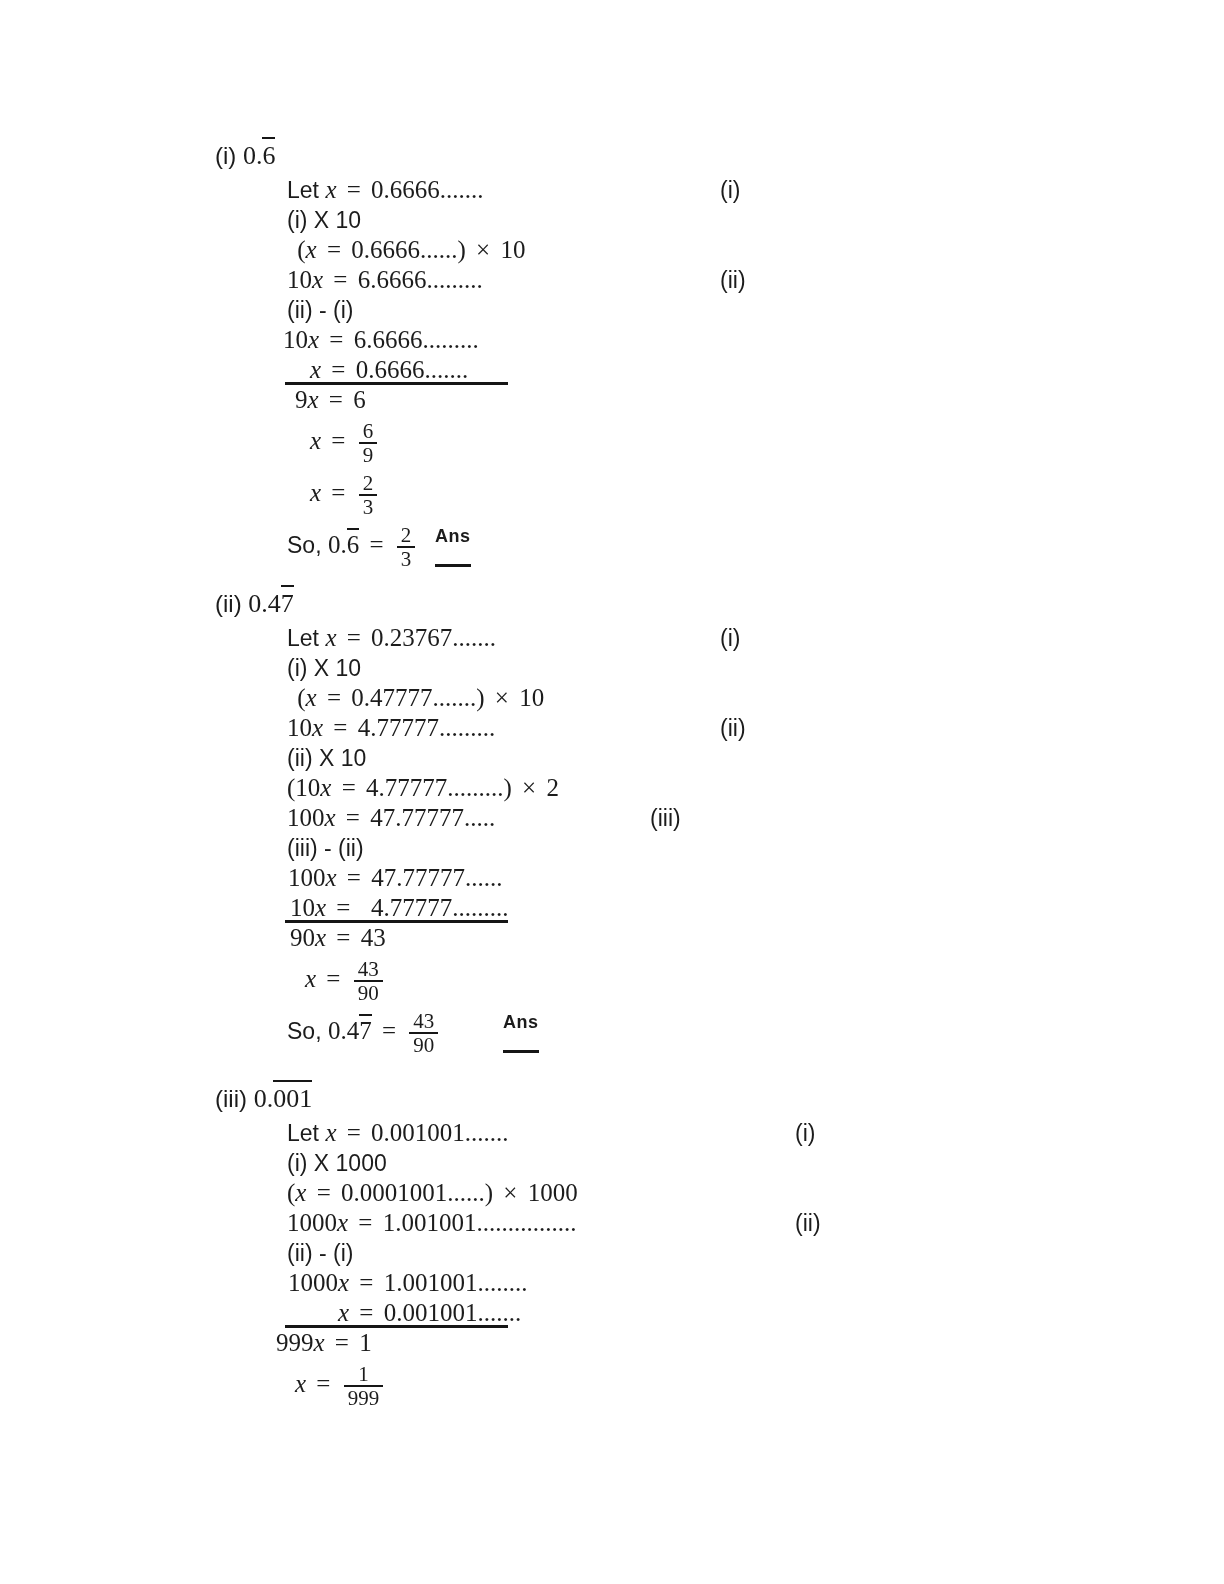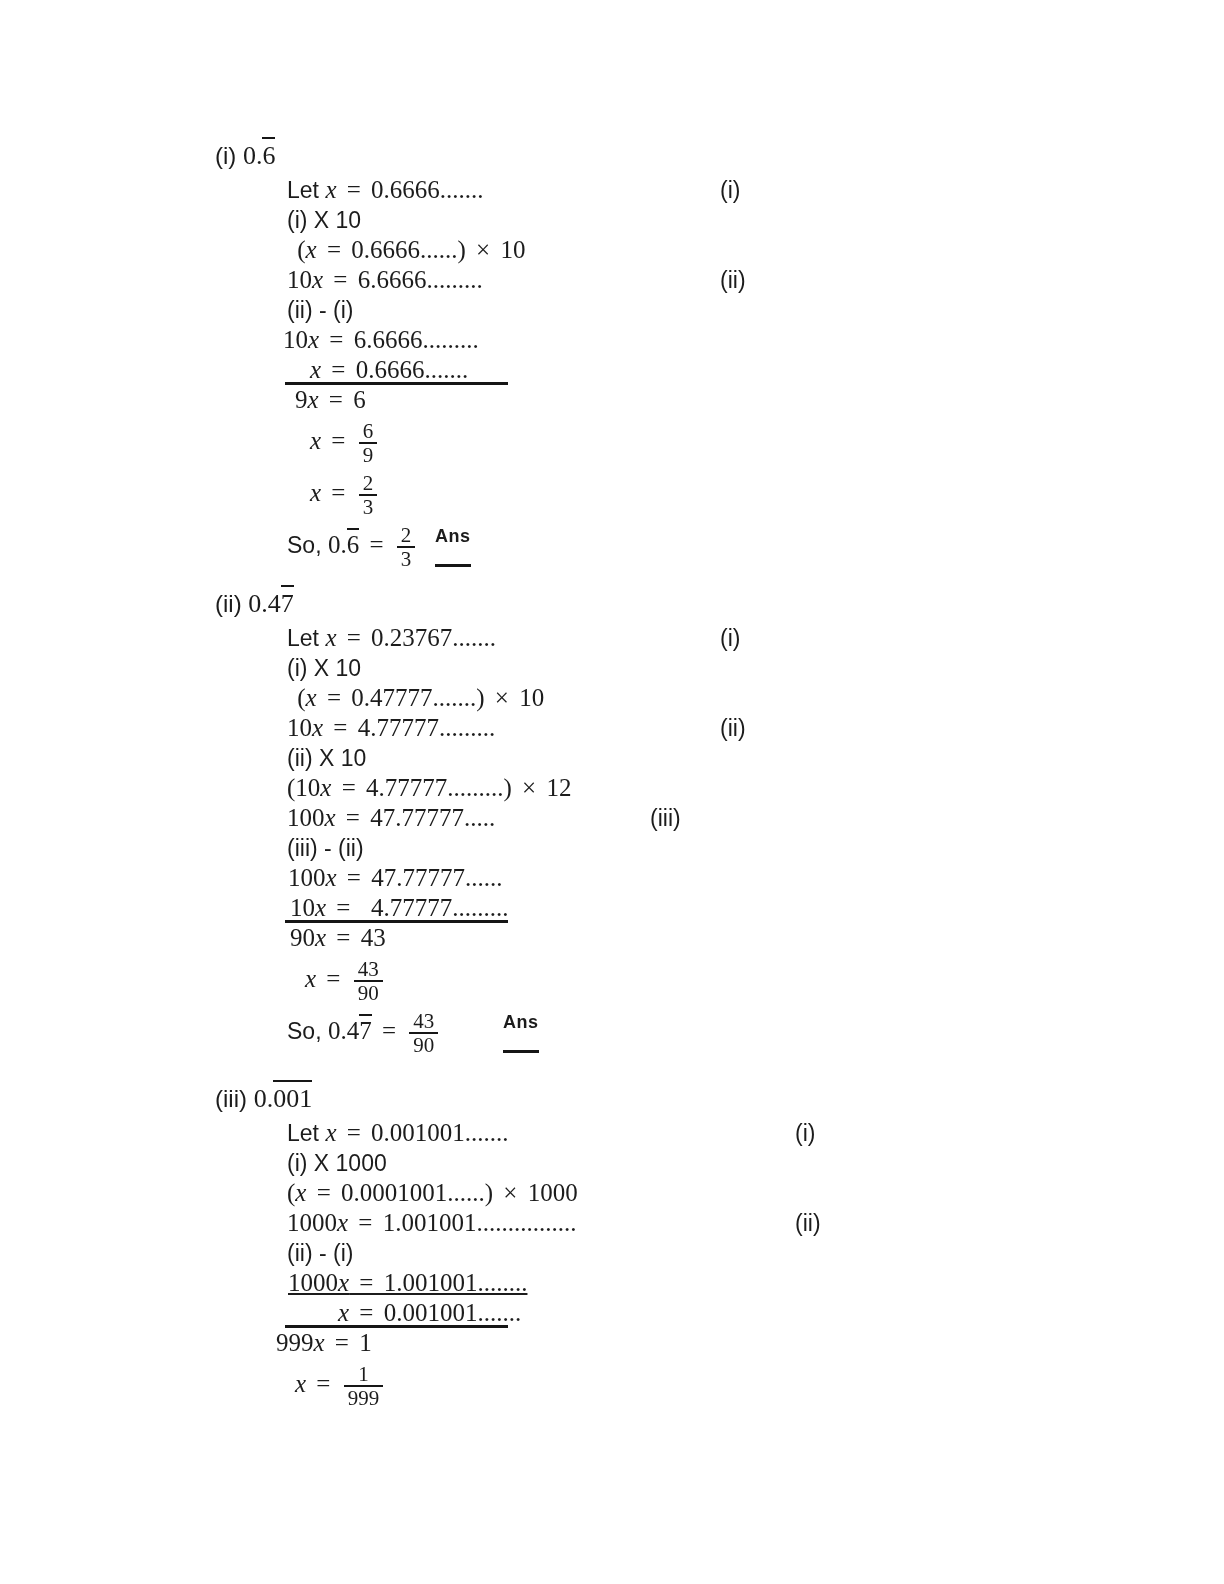--- a/index.html
+++ b/index.html
@@ -109,35 +109,35 @@
         <div class="row h52" style="margin-left: 95px;"><span class="mi">x</span><span class="mm"> = </span><span class="fr"><span class="num">2</span><span class="den">3</span></span></div>
         <div class="row h52"><span class="sans">So, </span><span class="mm">0.</span><span class="ovl">6</span><span class="mm"> = </span><span class="fr"><span class="num">2</span><span class="den">3</span></span><span class="ans" style="left: 148px;">Ans</span></div>
       </section>
       <section class="sec sec-2">
         <div class="row header"><span class="sans">(ii) </span><span class="mm">0.4</span><span class="ovl">7</span></div>
         <div class="row"><span class="sans">Let </span><span class="mi">x</span><span class="mm"> = 0.23767.......</span><span class="eqlabel" style="left: 433px;">(i)</span></div>
         <div class="row"><span class="sans">(i) X 10</span></div>
         <div class="row"><span class="mm"> (</span><span class="mi">x</span><span class="mm"> = 0.47777.......) × 10</span></div>
         <div class="row"><span class="mm">10</span><span class="mi">x</span><span class="mm"> = 4.77777.........</span><span class="eqlabel" style="left: 433px;">(ii)</span></div>
         <div class="row"><span class="sans">(ii) X 10</span></div>
-        <div class="row"><span class="mm">(10</span><span class="mi">x</span><span class="mm"> = 4.77777.........) × 12</span></div>
+        <div class="row"><span class="mm">(10</span><span class="mi">x</span><span class="mm"> = 4.77777.........) × 2</span></div>
         <div class="row"><span class="mm">100</span><span class="mi">x</span><span class="mm"> = 47.77777.....</span><span class="eqlabel" style="left: 363px;">(iii)</span></div>
         <div class="row"><span class="sans">(iii) - (ii)</span></div>
         <div class="row" style="margin-left: 73px;"><span class="mm">100</span><span class="mi">x</span><span class="mm"> = 47.77777......</span></div>
         <div class="row"><span class="rulebox" style="padding-left: 5px;"><span class="mm">10</span><span class="mi">x</span><span class="mm"> =  4.77777.........</span></span></div>
         <div class="row" style="margin-left: 75px;"><span class="mm">90</span><span class="mi">x</span><span class="mm"> = 43</span></div>
         <div class="row h52" style="margin-left: 90px;"><span class="mi">x</span><span class="mm"> = </span><span class="fr"><span class="num">43</span><span class="den">90</span></span></div>
         <div class="row h52"><span class="sans">So, </span><span class="mm">0.4</span><span class="ovl">7</span><span class="mm"> = </span><span class="fr"><span class="num">43</span><span class="den">90</span></span><span class="ans" style="left: 216px;">Ans</span></div>
       </section>
       <section class="sec sec-3">
         <div class="row header"><span class="sans">(iii) </span><span class="mm">0.</span><span class="ovl">001</span></div>
         <div class="row"><span class="sans">Let </span><span class="mi">x</span><span class="mm"> = 0.001001.......</span><span class="eqlabel" style="left: 508px;">(i)</span></div>
         <div class="row"><span class="sans">(i) X 1000</span></div>
         <div class="row"><span class="mm">(</span><span class="mi">x</span><span class="mm"> = 0.0001001......) × 1000</span></div>
         <div class="row"><span class="mm">1000</span><span class="mi">x</span><span class="mm"> = 1.001001................</span><span class="eqlabel" style="left: 508px;">(ii)</span></div>
         <div class="row"><span class="sans">(ii) - (i)</span></div>
-        <div class="row" style="margin-left: 73px; text-decoration: underline;"><span class="mm">1000</span><span class="mi">x</span><span class="mm"> = 1.001001........</span></div>
+        <div class="row" style="margin-left: 73px;"><span class="mm">1000</span><span class="mi">x</span><span class="mm"> = 1.001001........</span></div>
         <div class="row"><span class="rulebox" style="padding-left: 53px;"><span class="mi">x</span><span class="mm"> = 0.001001.......</span></span></div>
         <div class="row" style="margin-left: 61px;"><span class="mm">999</span><span class="mi">x</span><span class="mm"> = 1</span></div>
         <div class="row h52" style="margin-left: 80px;"><span class="mi">x</span><span class="mm"> = </span><span class="fr"><span class="num">1</span><span class="den">999</span></span></div>
       </section>
     </main>
 </div>
 
 </body></html>

